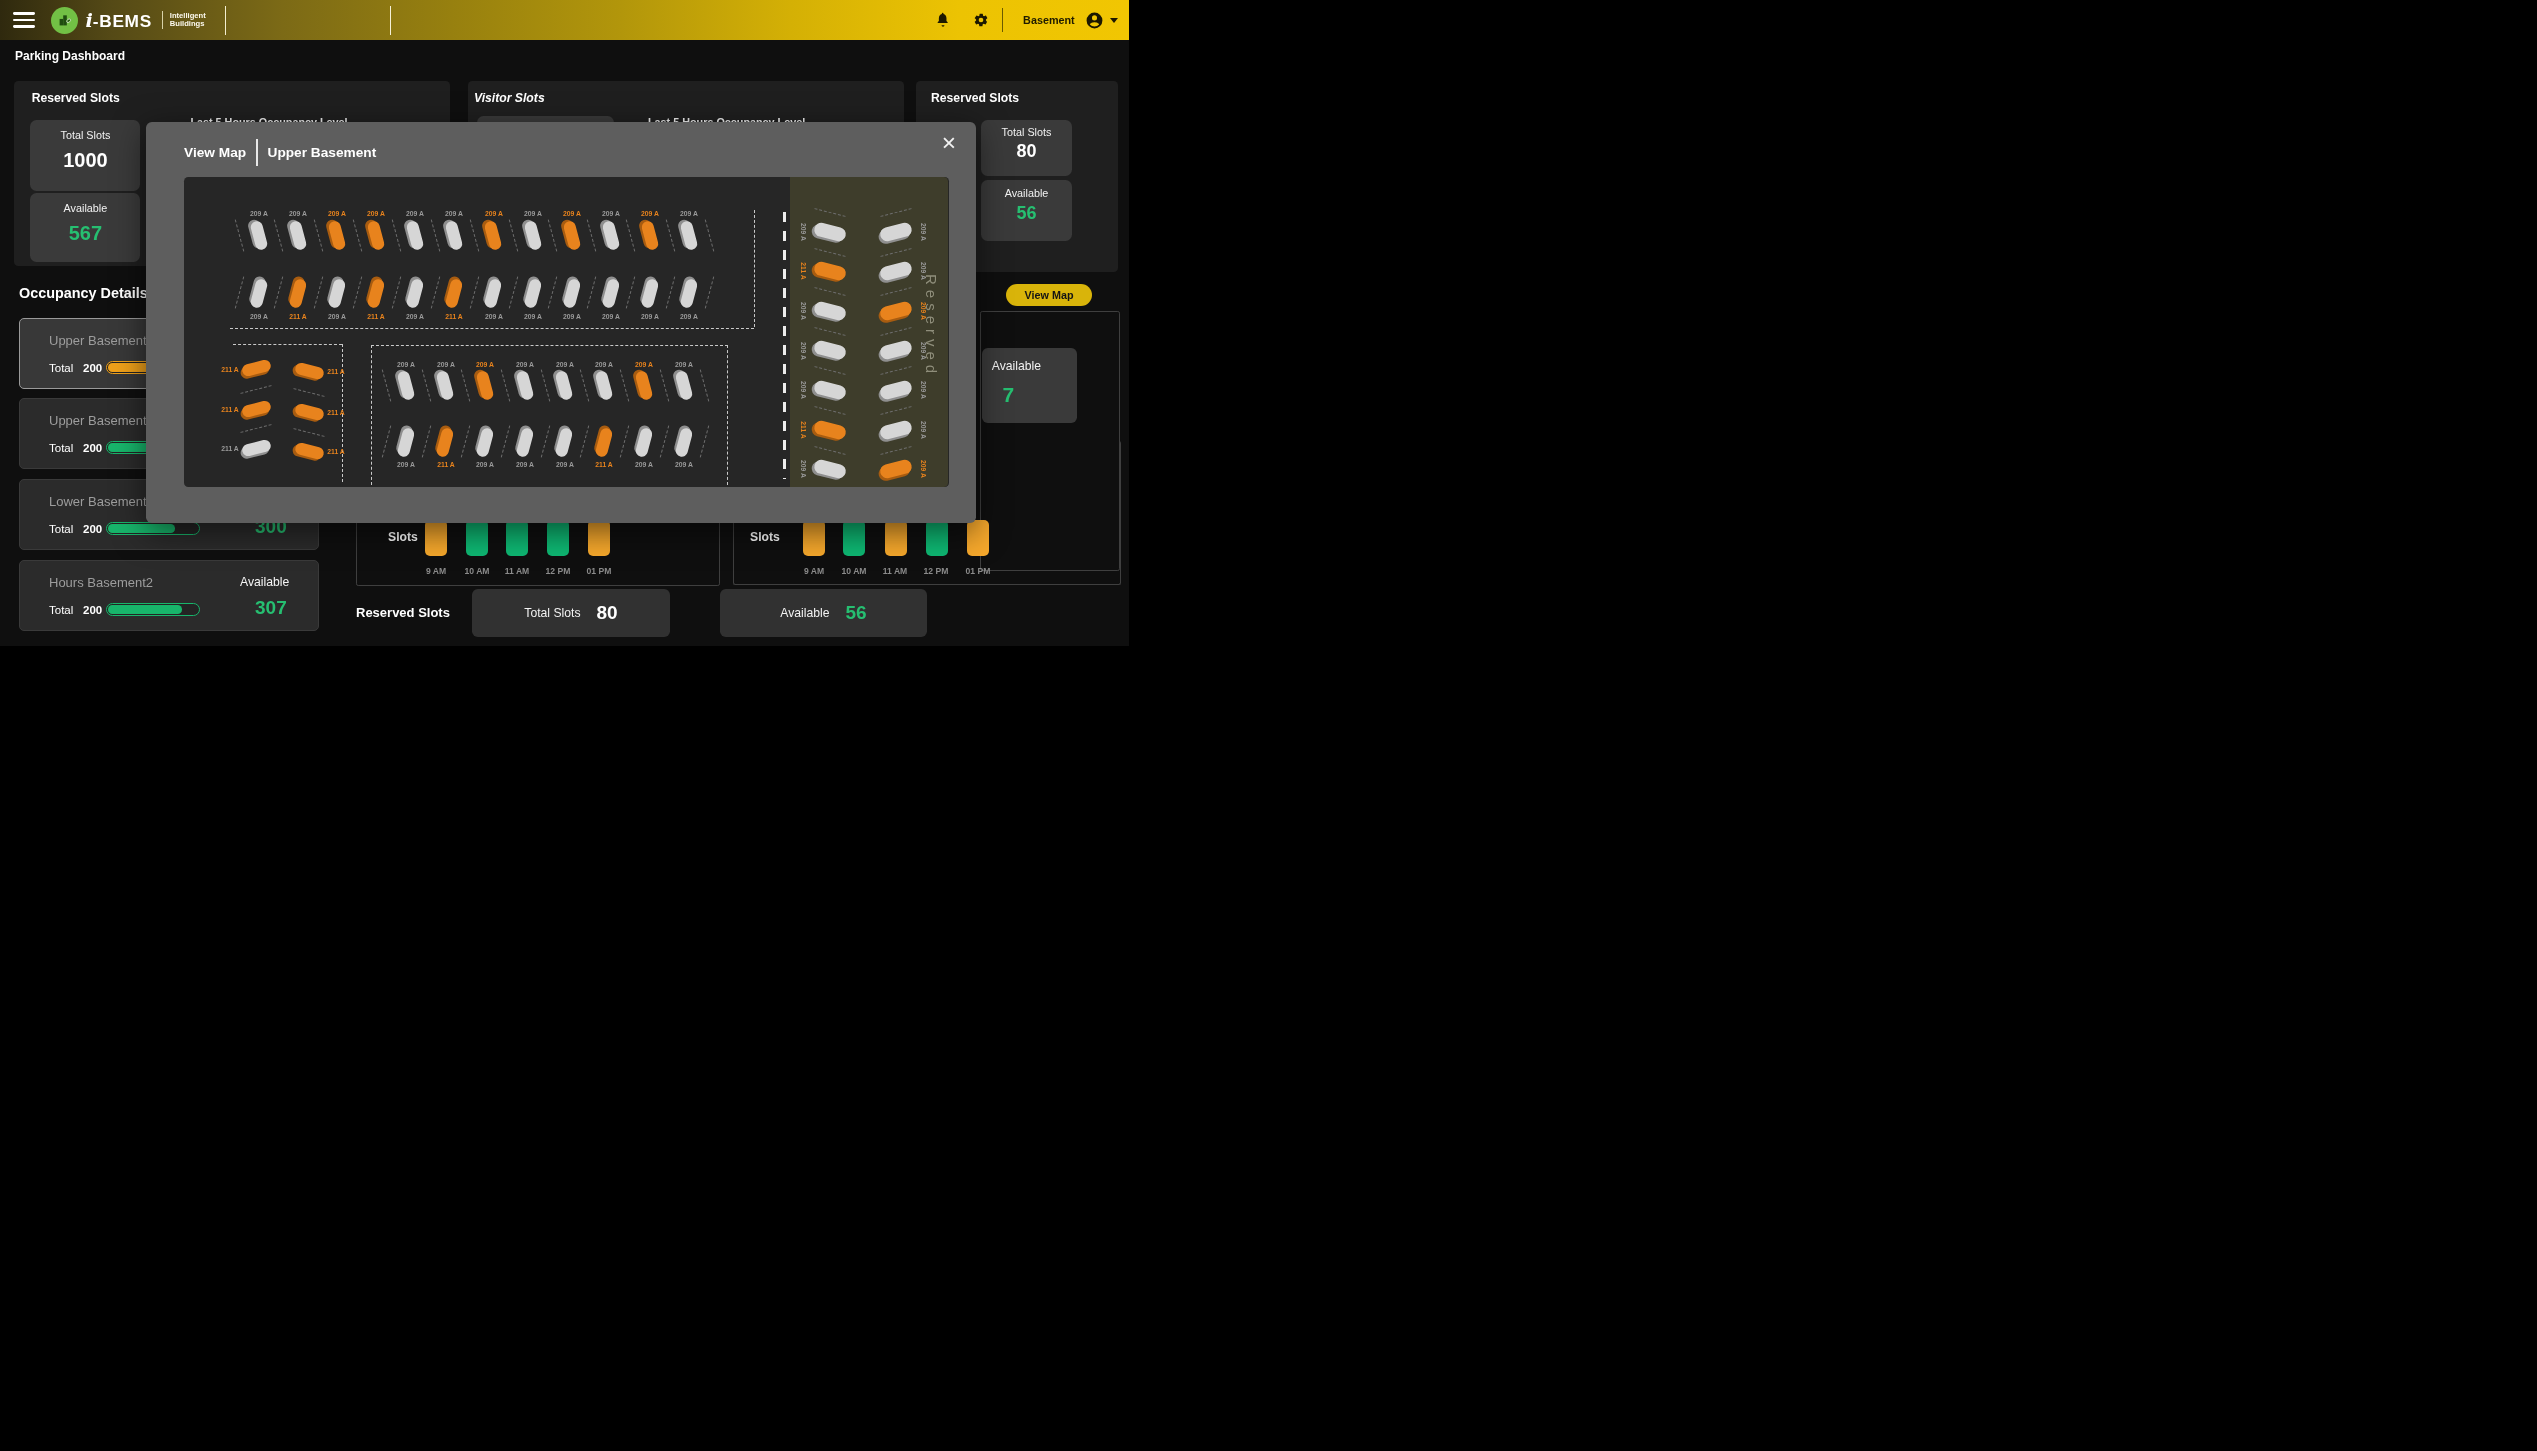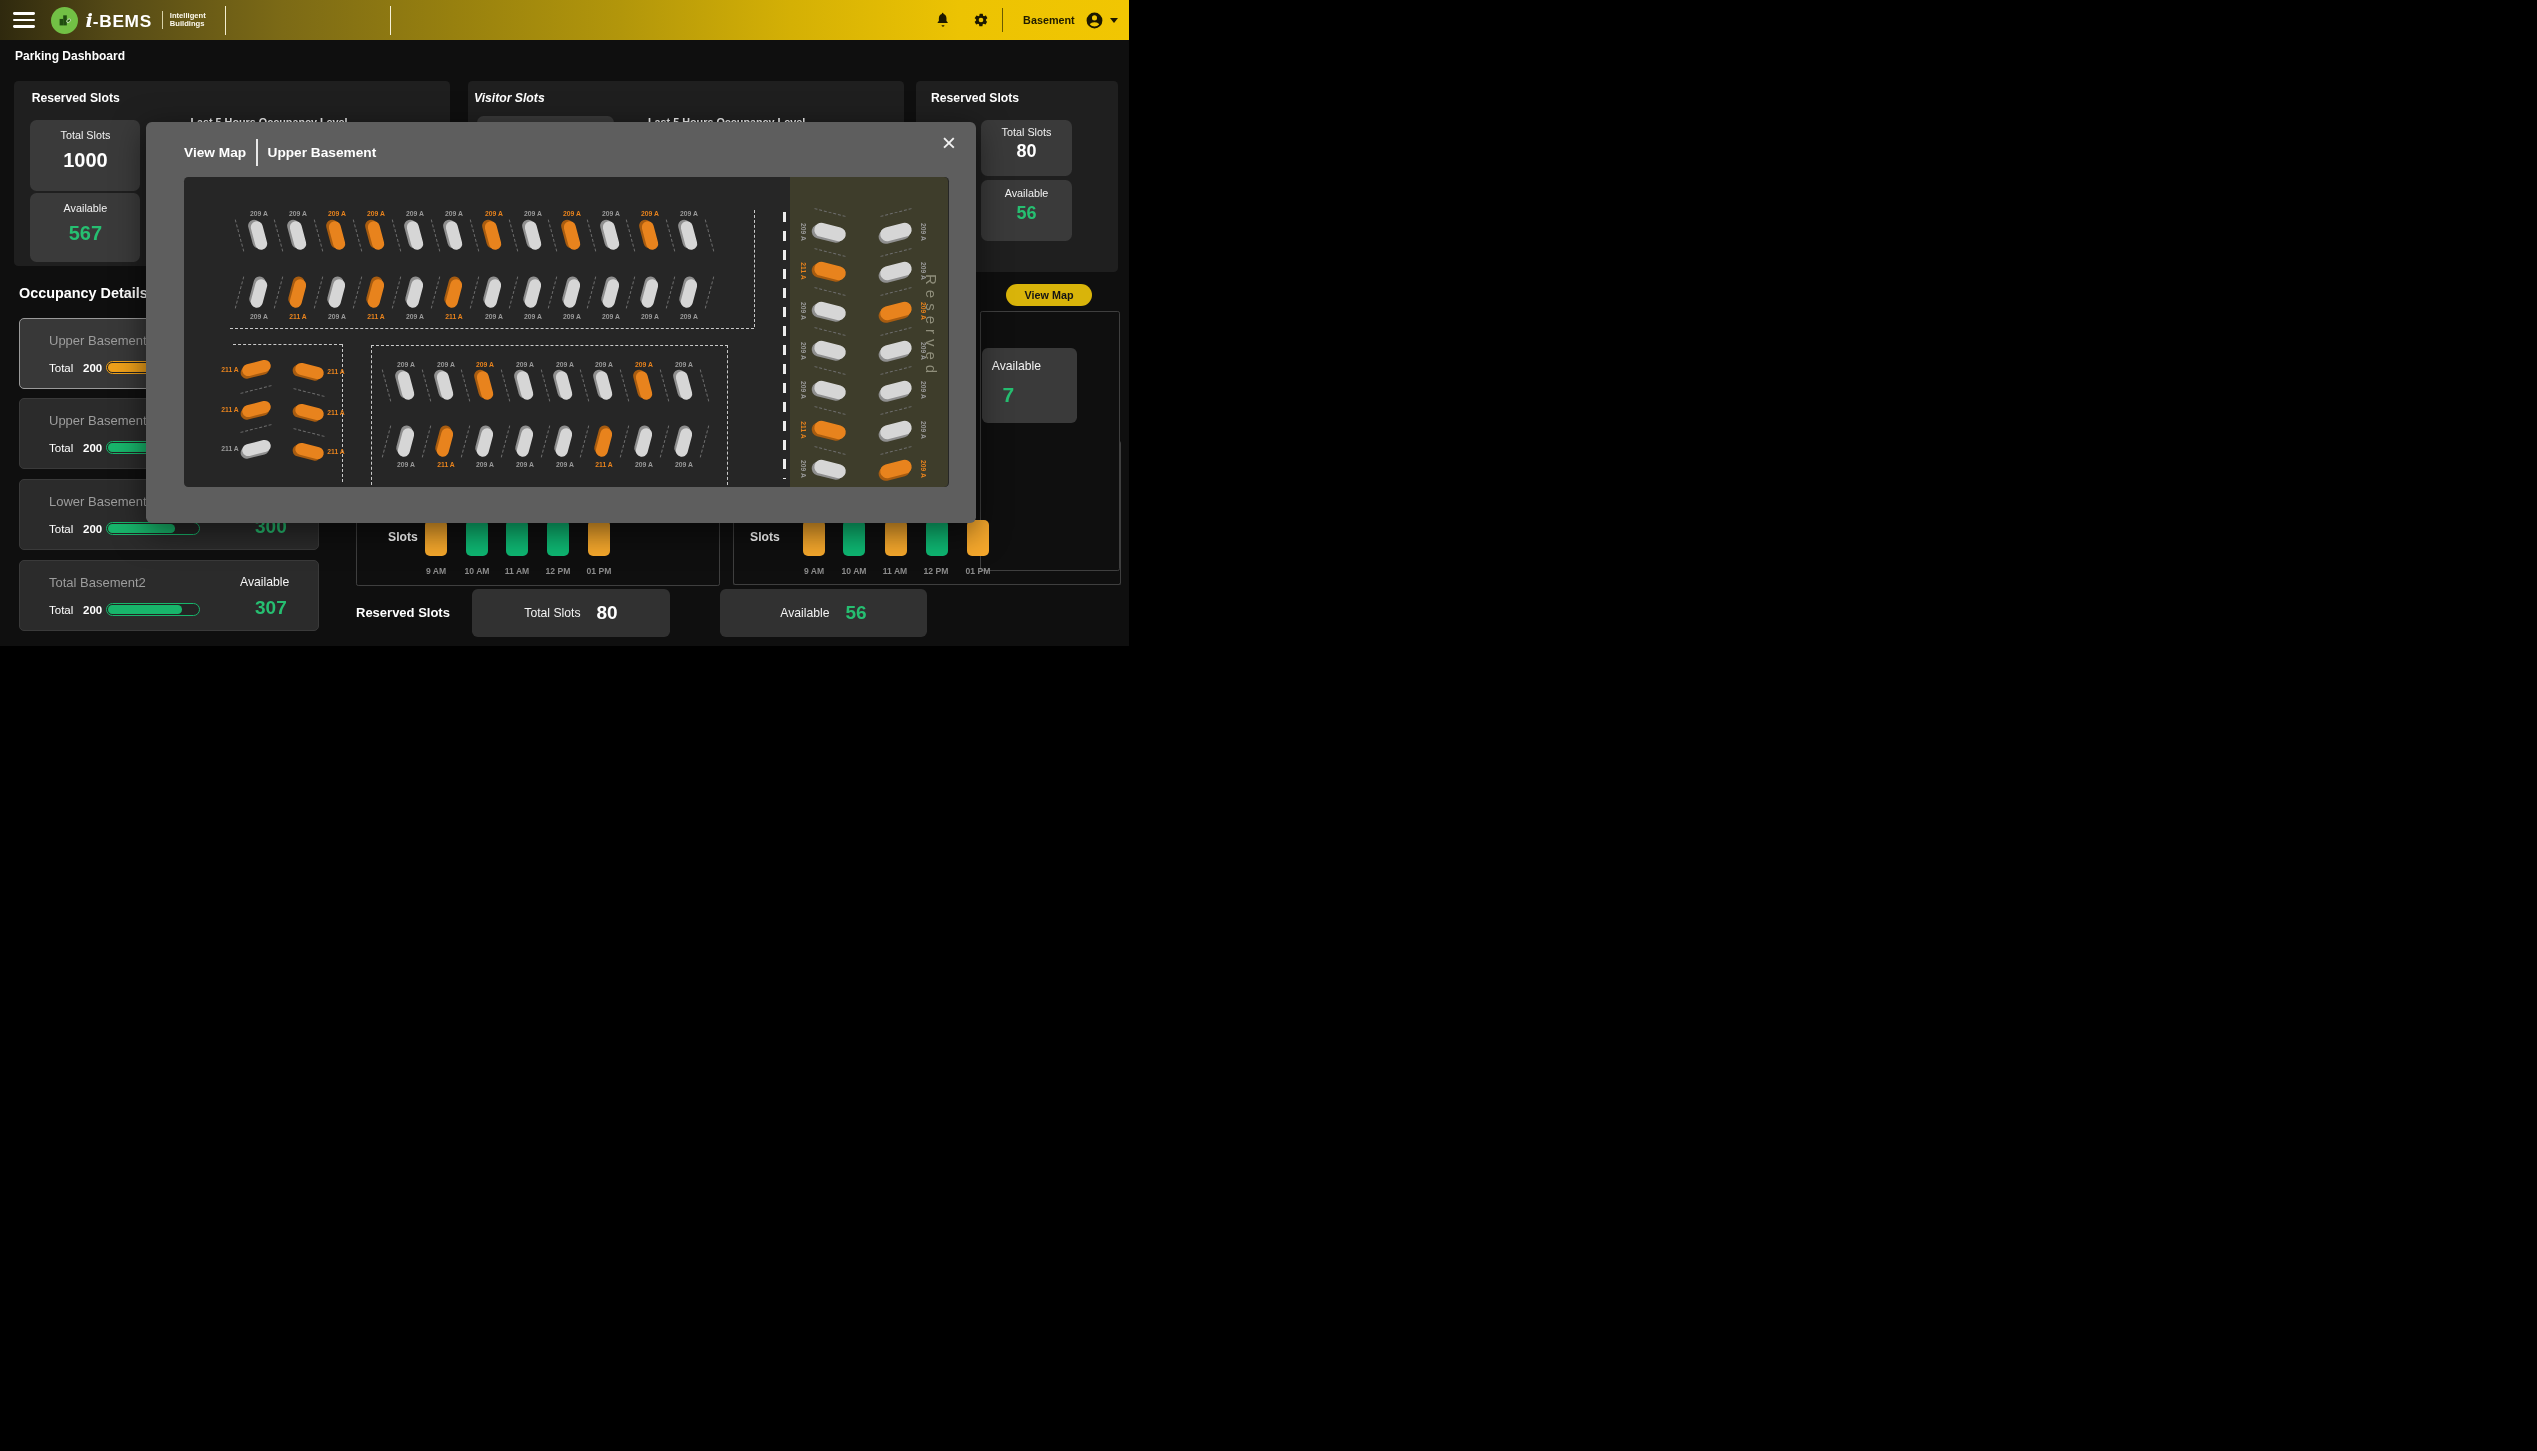--- a/index.html
+++ b/index.html
@@ -202,21 +202,21 @@
         <div class="occ-title">Lower Basement1</div>
         <div class="occ-avl-lbl">Available</div>
         <div class="occ-total-lbl">Total</div>
         <div class="occ-total-val">200</div>
         <div class="pbar green">
           <div class="pfill" style="width: 75%;"></div>
         </div>
         <div class="occ-avl-val">300</div>
       </div>
       <div class="occ-card" style="top: 560px;">
-        <div class="occ-title">Total Basement2</div>
+        <div class="occ-title">Hours Basement2</div>
         <div class="occ-avl-lbl">Available</div>
         <div class="occ-total-lbl">Total</div>
         <div class="occ-total-val">200</div>
         <div class="pbar green">
           <div class="pfill" style="width: 83%;"></div>
         </div>
         <div class="occ-avl-val">307</div>
       </div>
     </div>
 

